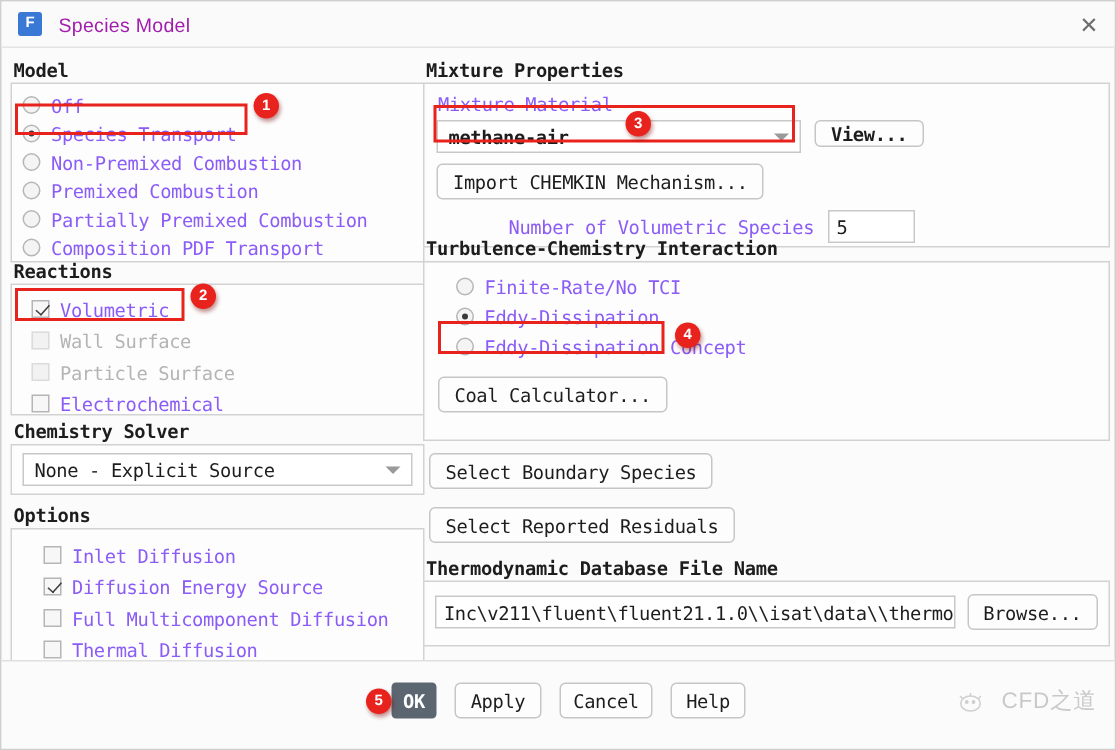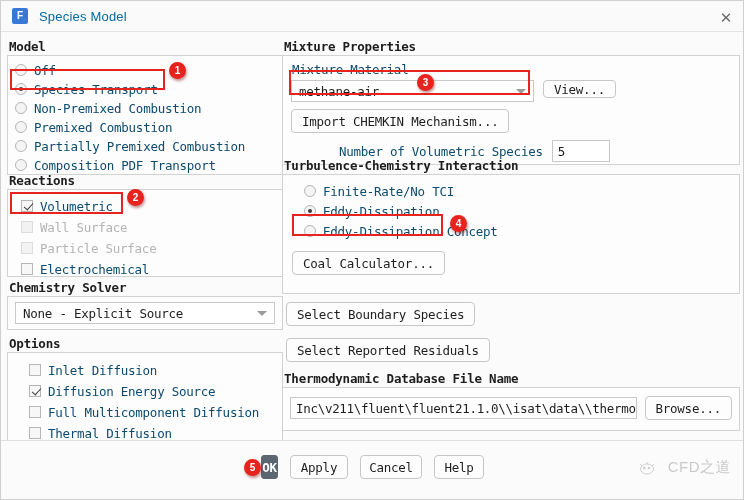--- a/index.html
+++ b/index.html
@@ -30,21 +30,21 @@
     width: 16px; height: 16px; margin-left: 11px;
     background: #3a78d6; border-radius: 2px;
     display: flex; align-items: center; justify-content: center;
     color: #fff; font-size: 10px; font-weight: bold;
     font-family: "Liberation Sans", sans-serif;
     line-height: 1;
   }
   .title-text {
     margin-left: 11px;
     font-family: "Liberation Sans", sans-serif;
-    font-size: 13px; color: #0369a1; letter-spacing: .2px;
+    font-size: 13px; color: #a21caf; letter-spacing: .2px;
   }
   .close-btn {
     position: absolute; right: 9px; top: 6px;
     width: 20px; height: 20px;
     display: flex; align-items: center; justify-content: center;
     color: #6d6d6d; font-size: 15px;
     font-family: "Liberation Sans", sans-serif;
     cursor: pointer; line-height: 1;
   }
 
@@ -62,21 +62,21 @@
   .grp-box {
     border: 1px solid #d2d2d2;
     background: #fdfdfd;
     padding: 5px 7px 6px 7px;
   }
 
   .row { display: flex; align-items: center; height: 18px; }
   .row + .row { margin-top: 1px; }
   .lbl {
     font-family: "DejaVu Sans Mono", monospace;
-    font-size: 12.5px; color: #0c4a6e; white-space: nowrap;
+    font-size: 12.5px; color: #8b5cf6; white-space: nowrap;
     letter-spacing: -.25px;
   }
   .lbl.dim { color: #b4b4b4; }
 
   
   .radio {
     width: 12px; height: 12px; border-radius: 50%;
     border: 1px solid #b6b6b6; background: #f4f4f4;
     margin-right: 7px; flex: none; position: relative;
   }
@@ -270,21 +270,21 @@
         </div>
       </div>
     </div>
 
     <div class="col-right">
 
       <div style="position:absolute;left:0;top:7px;width:458px;">
         <div class="grp-title">Mixture Properties</div>
         <div class="grp-box" style="height:110px;padding:5px 8px;">
           <div class="lbl" style="margin:1px 0 3px 1px;">Mixture Material</div>
-          <div style="display:flex;align-items:flex-start;gap:9px;">
+          <div style="display:flex;align-items:flex-start;gap:9px;font-weight:bold;">
             <div class="dropdown" style="width:243px;">
               <span class="dd-val">methane-air</span>
               <span class="caret"></span>
             </div>
             <div class="btn" style="height:18px;">View...</div>
           </div>
           <div class="btn" style="margin-top:7px;">Import CHEMKIN Mechanism...</div>
           <div style="display:flex;align-items:center;gap:9px;margin-top:7px;padding-left:48px;">
             <span class="lbl">Number of Volumetric Species</span>
             <div class="tinput" style="width:58px;">5</div>
@@ -331,21 +331,21 @@
     <div class="hl" style="left:291px;top:182px;width:151px;height:22px;"></div>
 
     <div class="badge" style="left:168px;top:30px;">1</div>
     <div class="badge" style="left:126px;top:157px;">2</div>
     <div class="badge" style="left:416px;top:42px;">3</div>
     <div class="badge" style="left:449px;top:183px;">4</div>
   </div>
 
   <div class="footer">
     <div class="footer-btns">
-      <div class="btn primary" style="width:17px;padding:0;border-radius:3px;">OK</div>
+      <div class="btn primary" style="width:30px;padding:0;border-radius:3px;">OK</div>
       <div class="btn" style="width:58px;padding:0;">Apply</div>
       <div class="btn" style="width:62px;padding:4px;">Cancel</div>
       <div class="btn" style="width:50px;padding:0;">Help</div>
     </div>
     <div class="badge" style="left:243px;top:18px;">5</div>
 
     <div class="watermark">
       <svg width="20" height="18" viewBox="0 0 20 18">
         <ellipse cx="10" cy="10" rx="6.5" ry="5" fill="none" stroke="#9a9a9a" stroke-width="1"></ellipse>
         <circle cx="7.5" cy="9" r="1.3" fill="#9a9a9a"></circle>

